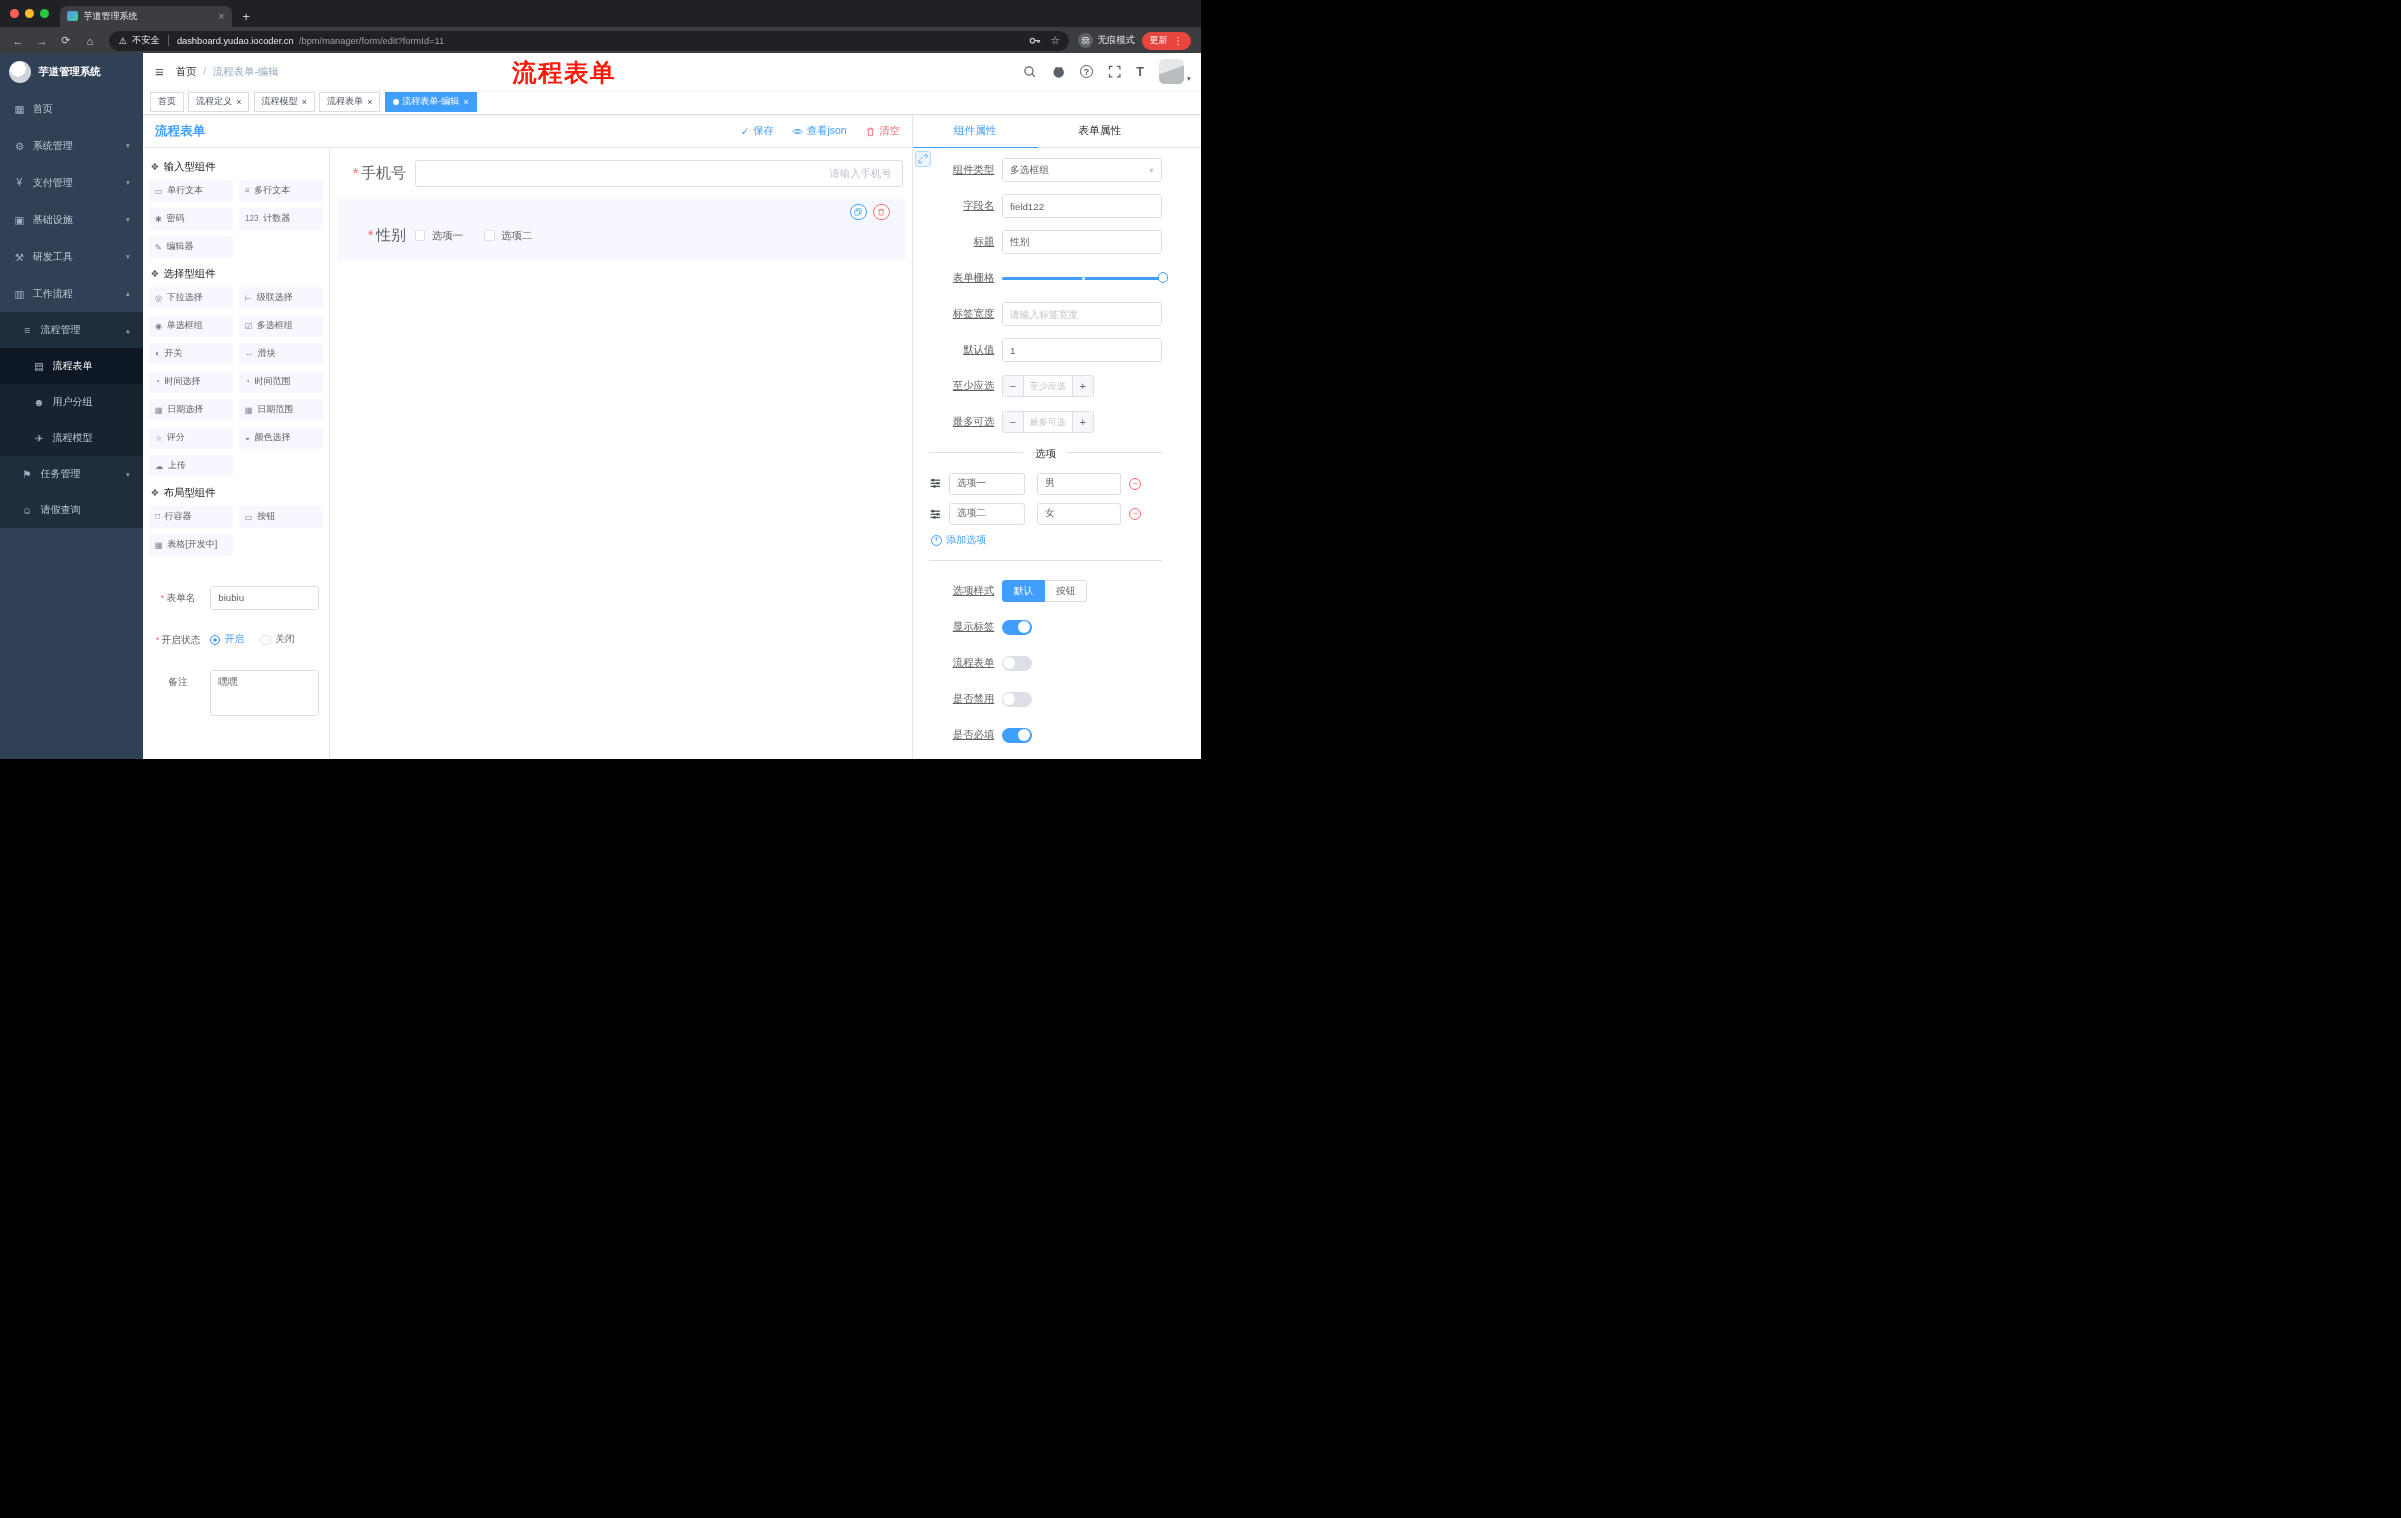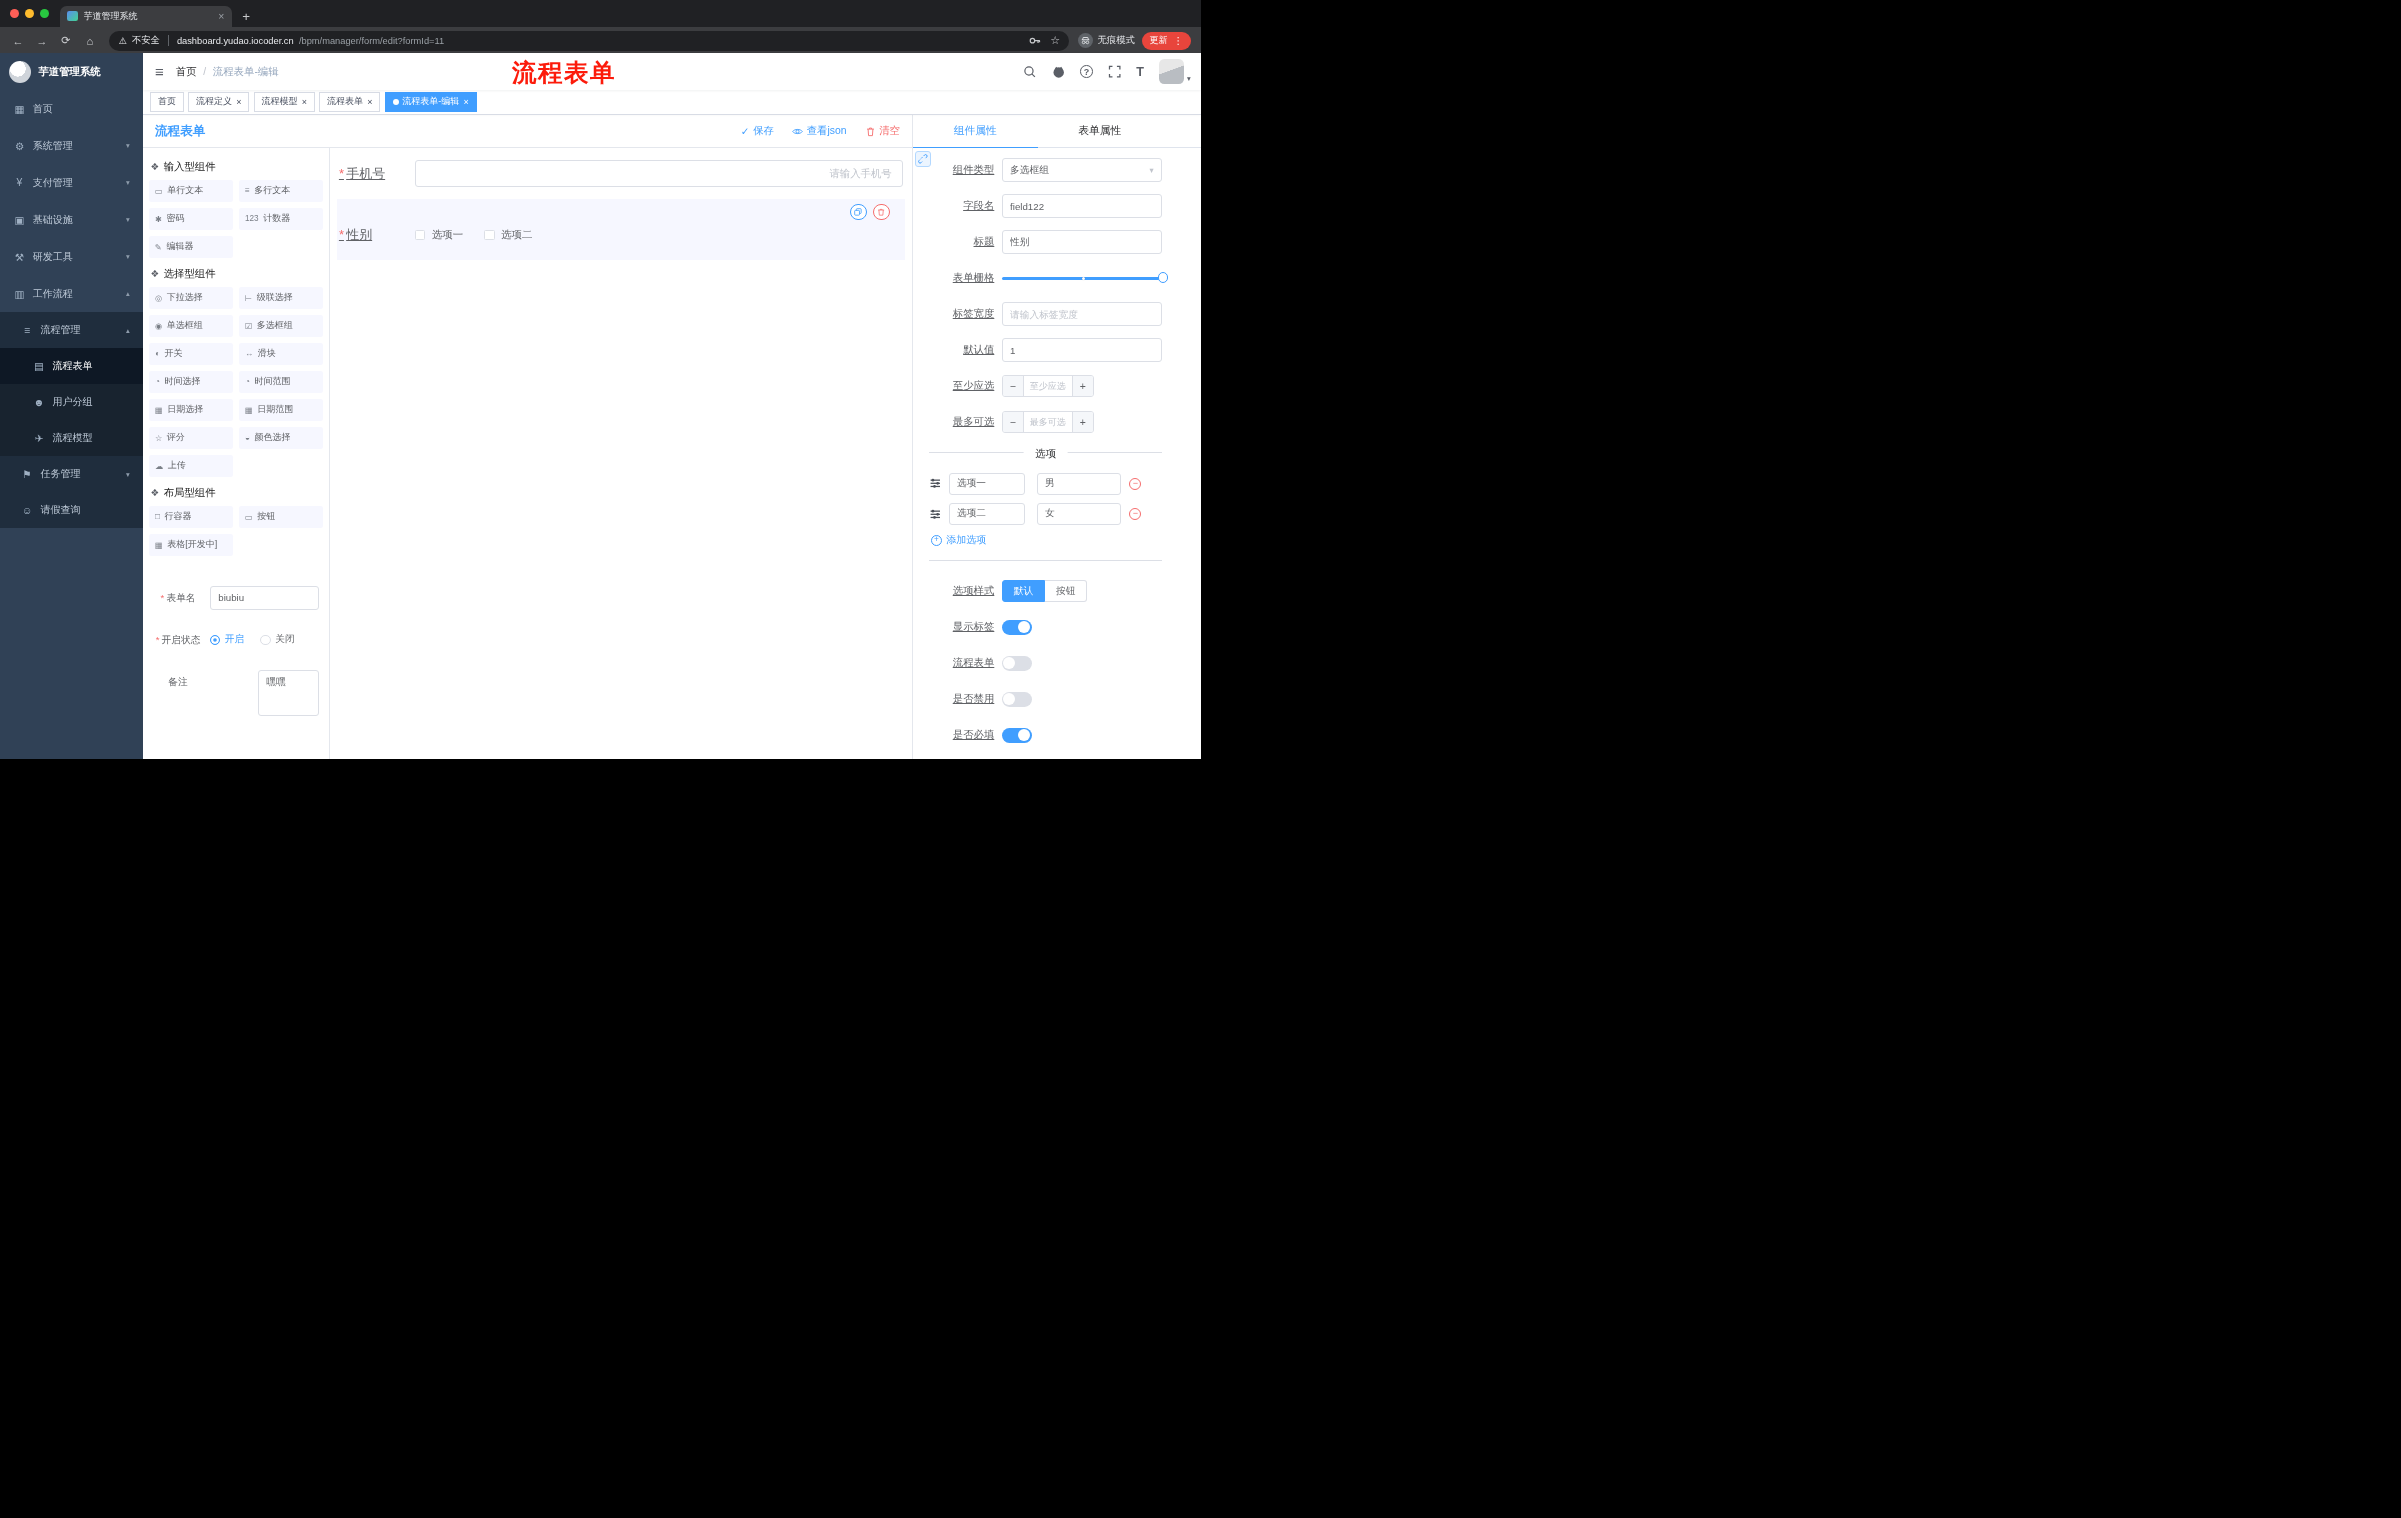--- a/index.html
+++ b/index.html
@@ -89,31 +89,31 @@
   .palette-grid { display:flex; flex-wrap:wrap; gap:6px; margin-bottom:9px; }
   .palette-item { width:84px; height:22px; background:#f6f7ff; border-radius:2.2px; display:flex; align-items:center; padding:0 6px; gap:4.5px; font-size:9px; color:#606266; cursor:move; }
   .pi-icon { color:#7a7f87; font-size:8.2px; flex-shrink:0; }
 
   .meta { margin-top:30px; padding:0 4.5px; font-size:9.7px; color:#606266; }
   .meta-row { display:flex; margin-bottom:18px; align-items:center; }
   .meta-row.top { align-items:flex-start; }
   .meta-label { width:49px; text-align:center; margin-right:7.4px; flex-shrink:0; line-height:24px; white-space:nowrap; }
   .req::before { content:"*"; color:#f56c6c; margin-right:2.2px; }
   .meta-input { flex:1; height:24px; border:0.7px solid #dcdfe6; border-radius:3px; padding:0 7.4px; font-size:9.7px; color:#606266; outline:none; min-width:0; }
-  textarea.meta-input { height:46px; padding:4.5px 7.4px; resize:none; font-family:inherit; line-height:1.5;margin-left:48px; }
+  textarea.meta-input { height:46px; padding:4.5px 7.4px; resize:none; font-family:inherit; line-height:1.5; }
   .radio-group { display:flex; gap:16.3px; align-items:center; height:24px; }
   .radio { display:flex; align-items:center; gap:4.5px; font-size:9.7px; color:#606266; cursor:pointer; }
   .r-dot { width:10.4px; height:10.4px; border-radius:50%; border:0.7px solid #dcdfe6; background:#fff; }
   .radio.on { color:#409eff; }
   .radio.on .r-dot { border-color:#409eff; background:#409eff; box-shadow:inset 0 0 0 2.2px #fff; }
 
   
   .canvas { flex:1; padding:12px 7.4px; overflow:hidden; }
   .field-row { display:flex; align-items:center; margin-bottom:12px; padding:0 1.5px; }
-  .field-label { width:67px; text-align:left; margin-right:9px; font-size:13px; color:#606266; flex-shrink:0;text-decoration:underline; }
+  .field-label { width:67px; text-align:right; margin-right:9px; font-size:15px; color:#606266; flex-shrink:0; }
   .el-input { flex:1; height:27px; border:0.7px solid #dcdfe6; border-radius:3px; display:flex; align-items:center; padding:0 10.4px; color:#c0c4cc; font-size:10.4px; background:#fff; outline:none;text-align:right; }
   .selected-field { position:relative; background:#f6f7ff; padding:27px 7.4px 16.3px 1.5px; display:flex; align-items:center; }
   .cb-group { display:flex; align-items:center; }
   .cb { display:flex; align-items:center; gap:6.7px; margin-right:21px; color:#606266; font-size:10.4px; cursor:pointer; }
   .cb-box { width:10.4px; height:10.4px; border:0.7px solid #dcdfe6; border-radius:1.5px; background:#fff; flex-shrink:0; }
   .field-actions { position:absolute; top:5.2px; right:15px; display:flex; gap:6.7px; }
   .circle-btn { width:16.3px; height:16.3px; border-radius:50%; border:0.7px solid #409eff; color:#409eff; display:flex; align-items:center; justify-content:center; background:#fff; cursor:pointer; }
   .circle-btn.danger { border-color:#f56c6c; color:#f56c6c; }
   .c-svg { width:8.2px; height:8.2px; display:block; }
 

